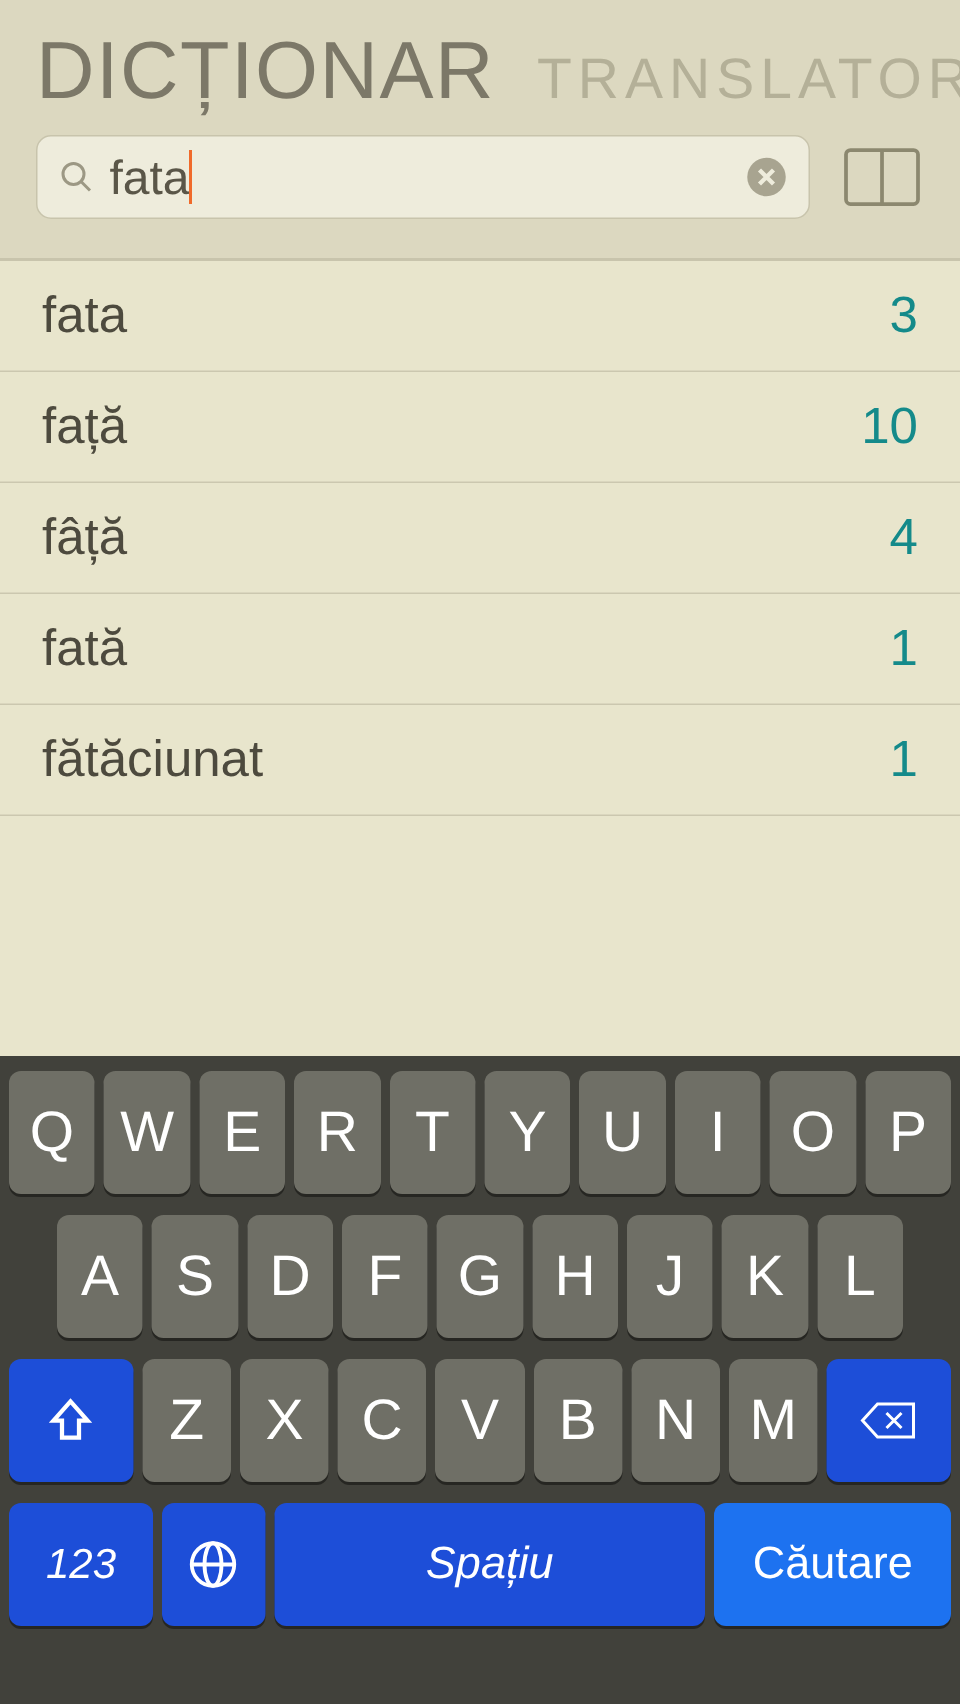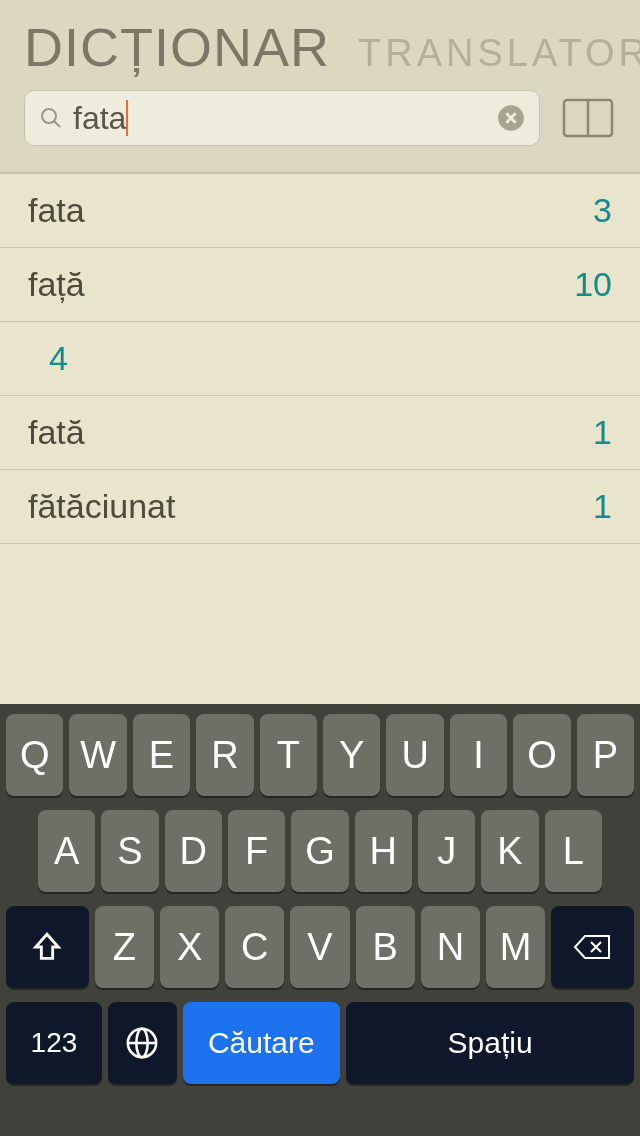--- a/index.html
+++ b/index.html
@@ -81,21 +81,21 @@
 .krow { display:flex; gap:6px; justify-content:center; }
 .key {
   flex:1;
   height:82px;
   background:#6f6f66;
   border-radius:8px;
   box-shadow:0 2px 0 #262622;
   display:flex; align-items:center; justify-content:center;
   color:#fff; font-size:38px; font-weight:300;
 }
-.key-dark { background:#0f172a; }
+.key-dark { background:#1d4ed8;font-style:italic; }
 .key-blue { background:#1d72f0; }
 .key-wide { flex:1.4; }
 .key-space { flex:4.2; font-size:30px; }
 .key-search { flex:2.3; font-size:30px; }
 .krow2 { padding:0 32px; }
 .krow4 .key123 { flex:1.4; font-size:28px; }
 .krow4 .keyglobe { flex:1; }
 
 svg { display:block; }
 </style>
@@ -140,20 +140,21 @@
   <div class="list" id="results-list">
       <div class="row">
         <span class="word">fata</span>
         <span class="count">3</span>
       </div>
       <div class="row">
         <span class="word">față</span>
         <span class="count">10</span>
       </div>
       <div class="row">
+        <span class="word">fâță</span>
         <span class="count">4</span>
       </div>
       <div class="row">
         <span class="word">fată</span>
         <span class="count">1</span>
       </div>
       <div class="row">
         <span class="word">fătăciunat</span>
         <span class="count">1</span>
       </div>
@@ -205,18 +206,18 @@
       </div>
     <div class="krow krow4" id="krow4">
         <div class="key key-dark key123">123</div>
         <div class="key key-dark keyglobe">
           <svg width="34" height="34" viewBox="0 0 24 24" fill="none" stroke="#fff" stroke-width="1.8">
             <circle cx="12" cy="12" r="10"></circle>
             <ellipse cx="12" cy="12" rx="4" ry="10"></ellipse>
             <line x1="2" y1="12" x2="22" y2="12"></line>
           </svg>
         </div>
+        <div class="key key-dark key-space">Spațiu</div>
         <div class="key key-blue key-search">Căutare</div>
-        <div class="key key-dark key-space">Spațiu</div>
       </div>
   </div>
 
 </div>
 
 </body></html>

